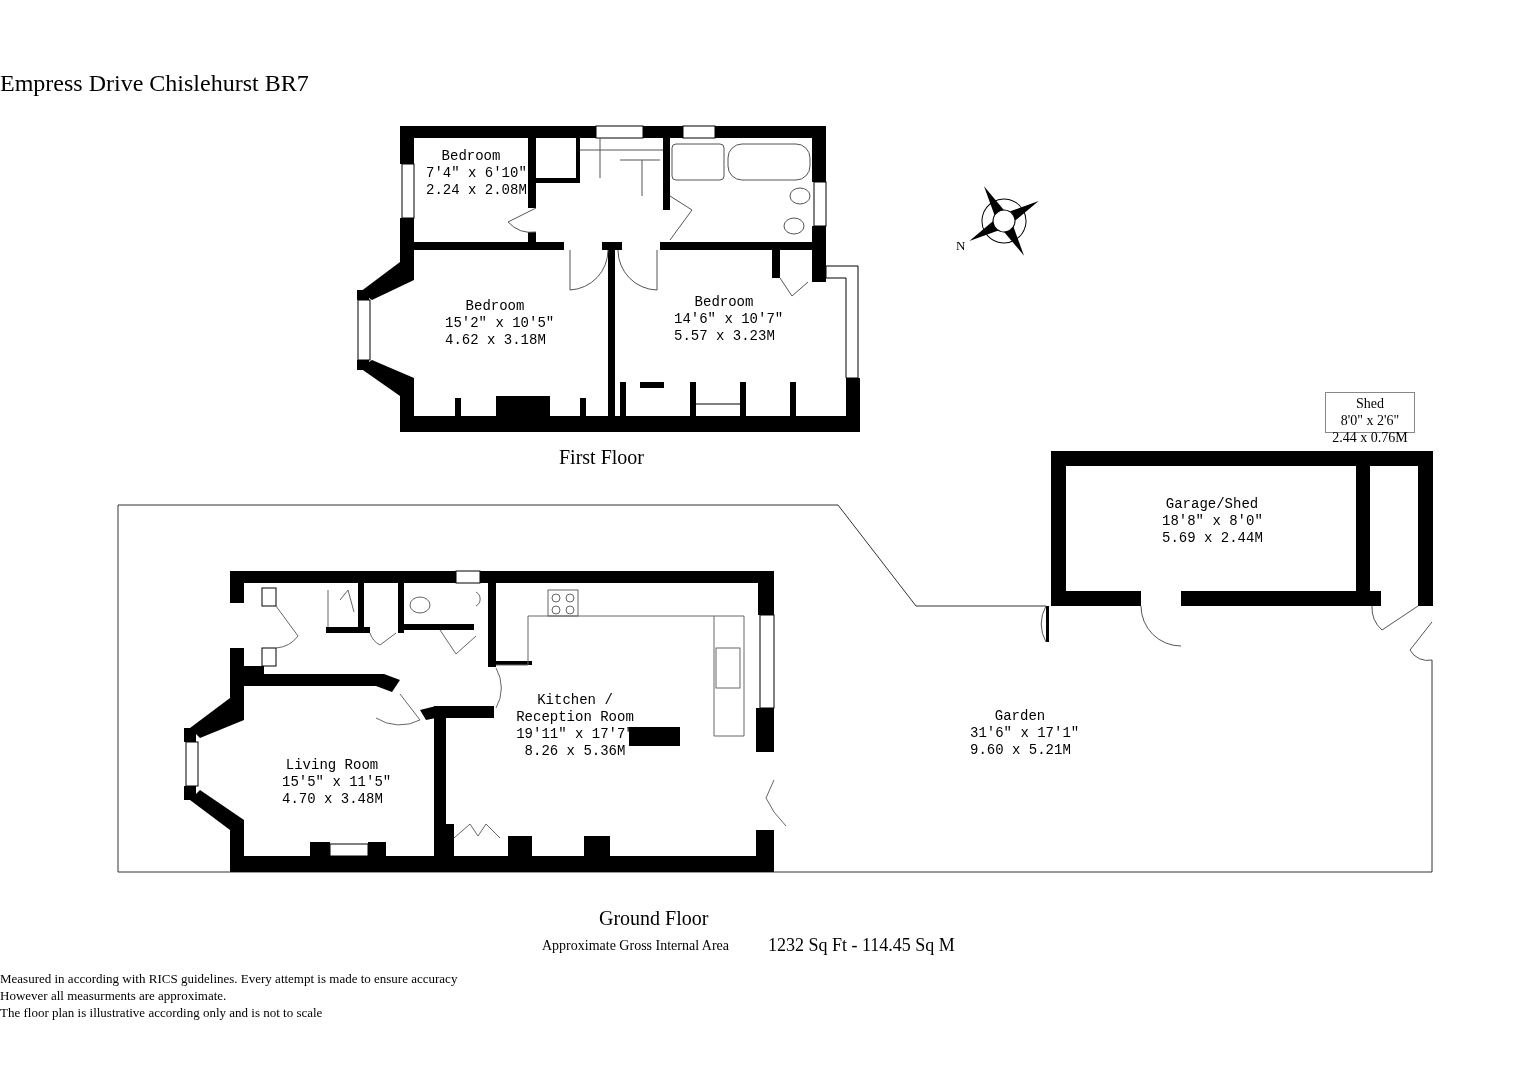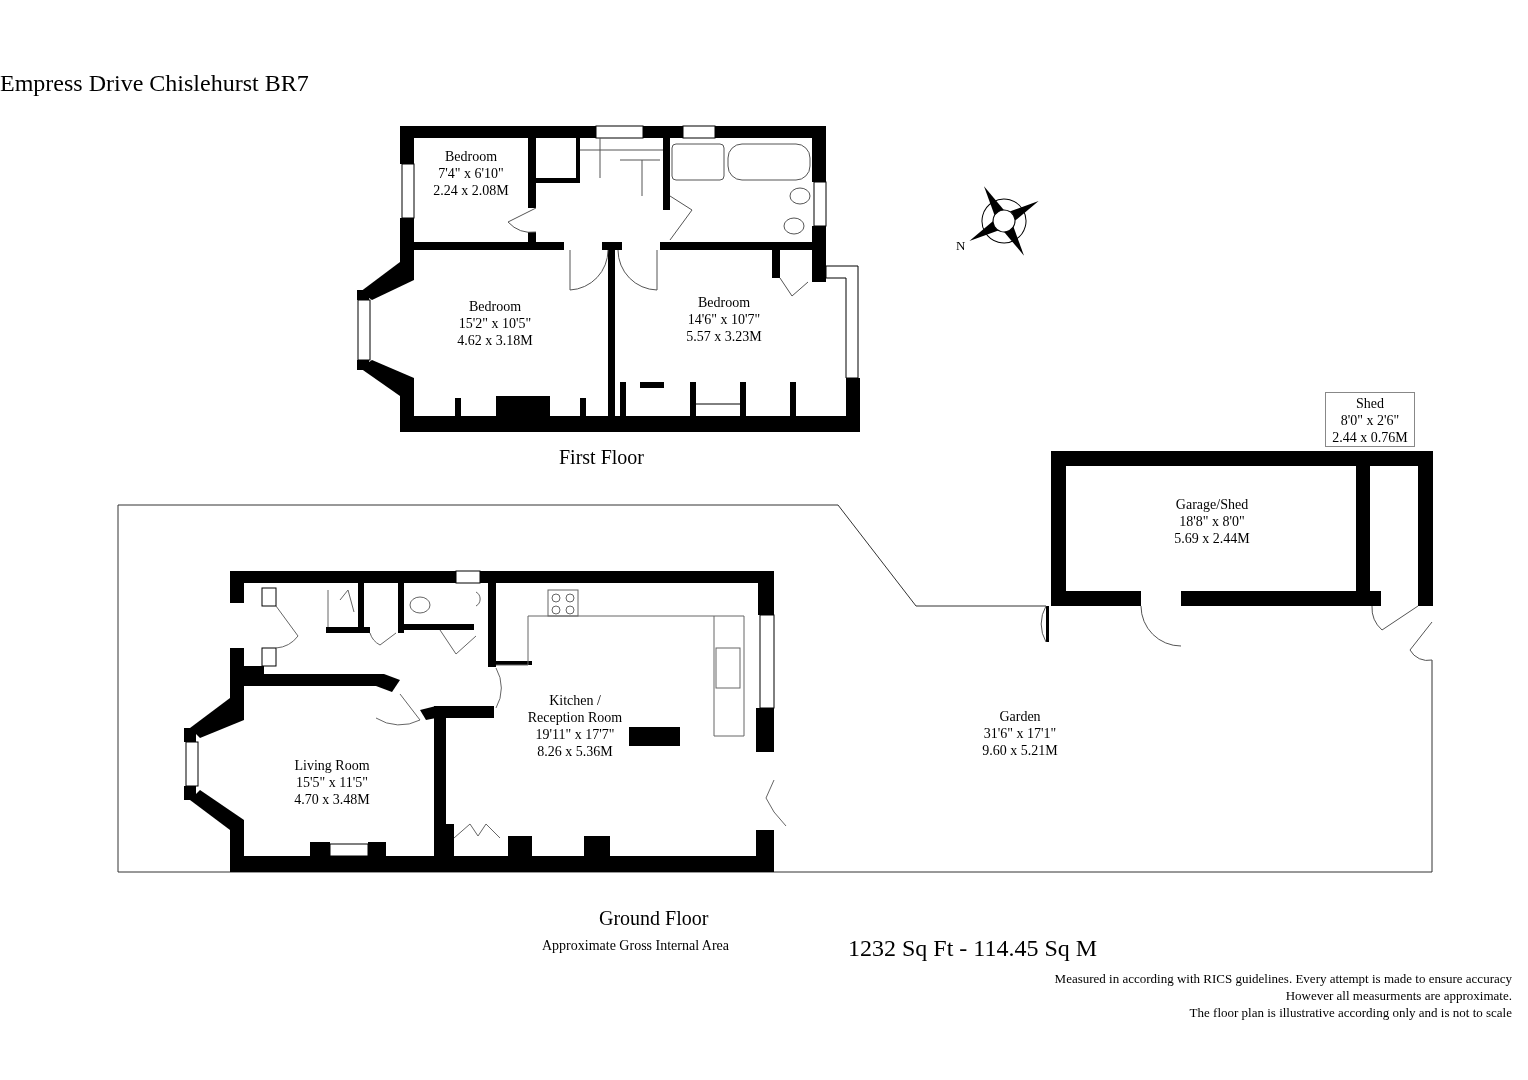--- a/index.html
+++ b/index.html
@@ -1,26 +1,26 @@
 <!DOCTYPE html>
 <html><head>
 <meta charset="utf-8">
 <style>
   html,body{margin:0;padding:0;background:#fff;}
   body{width:1528px;height:1080px;position:relative;overflow:hidden;font-family:"Liberation Serif","DejaVu Serif",serif;color:#000;}
   svg.plan{position:absolute;left:0;top:0;}
   .lbl{position:absolute;text-align:center;line-height:17px;font-size:14px;white-space:nowrap;}
-  .lbl span{display:block;}
+  .lbl span{display:block;font-family:Liberation Mono, monospace;}
   .title{position:absolute;left:0;width:1528px;top:70px;text-align:left;font-size:24px;}
   .floorname{position:absolute;font-size:20px;}
   .gia{position:absolute;top:938px;font-size:14px;}
-  .giaval{position:absolute;top:935px;left:848px;font-size:24px;}
-  .disc{position:absolute;top:970px;left:0;width:1512px;text-align:right;font-size:13px;line-height:17px;}
+  .giaval{position:absolute;top:935px;left:768px;font-size:18px;}
+  .disc{position:absolute;top:970px;left:0;width:1512px;text-align:left;font-size:13px;line-height:17px;}
   .disc span{display:block;}
-  .shedbox{position:absolute;left:1325px;top:392px;width:90px;height:55px;border:1px solid #888;text-align:center;font-size:14px;line-height:17px;padding-top:2px;box-sizing:border-box;}
+  .shedbox{position:absolute;left:1325px;top:392px;width:90px;height:41px;border:1px solid #888;text-align:center;font-size:14px;line-height:17px;padding-top:2px;box-sizing:border-box;}
   .shedbox span{display:block;}
   .compassN{position:absolute;left:956px;top:238px;font-size:13px;}
 </style>
 </head>
 <body>
 
 <div class="title">Empress Drive Chislehurst BR7</div>
 
 <svg class="plan" width="1528" height="1080" viewBox="0 0 1528 1080">
 

